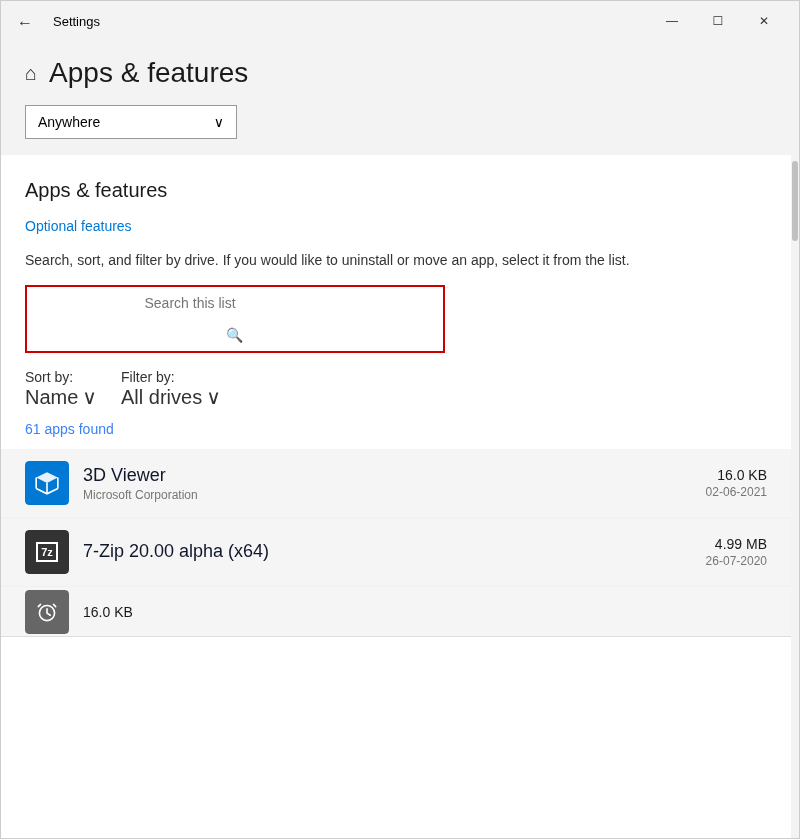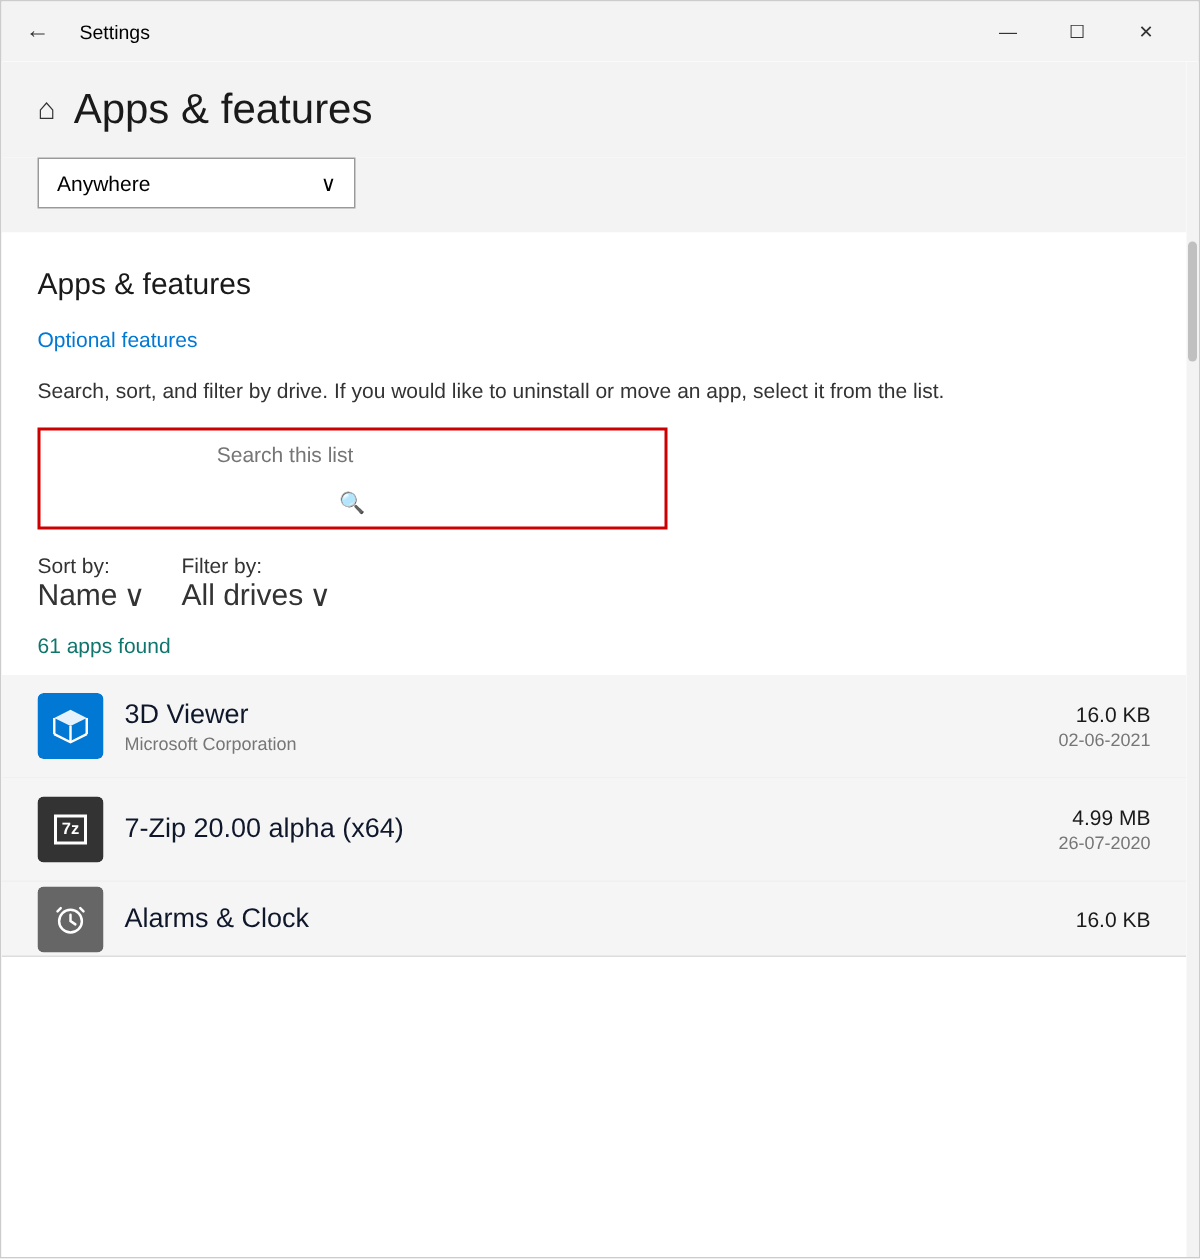--- a/index.html
+++ b/index.html
@@ -210,21 +210,21 @@
       cursor: pointer;
       font-size: 20px;
       color: #333;
       display: flex;
       align-items: center;
       gap: 4px;
     }
 
     .apps-found-text {
       font-size: 14px;
-      color: #0f766e;
+      color: #3b82f6;
       margin-bottom: 12px;
     }
 
     
     .app-list {
       margin: 0 -24px;
     }
 
     .app-item {
       display: flex;
@@ -439,23 +439,20 @@
             <div class="app-icon-wrap">
               <div class="app-icon-alarms">
                 <svg width="26" height="26" viewBox="0 0 24 24" fill="none">
                   <circle cx="12" cy="13" r="7" stroke="white" stroke-width="1.5" fill="none"></circle>
                   <path d="M12 9v4l3 2" stroke="white" stroke-width="1.5" stroke-linecap="round"></path>
                   <path d="M6 5l-2 2" stroke="white" stroke-width="1.5" stroke-linecap="round"></path>
                   <path d="M18 5l2 2" stroke="white" stroke-width="1.5" stroke-linecap="round"></path>
                 </svg>
               </div>
             </div>
-            <div class="app-info">
-              <div class="app-name">Alarms &amp; Clock</div>
-            </div>
             <div class="app-meta">
               <div class="app-size">16.0 KB</div>
             </div>
           </div>
 
         </div>
       </div>
     </div>
 
     <div class="side-scrollbar">

